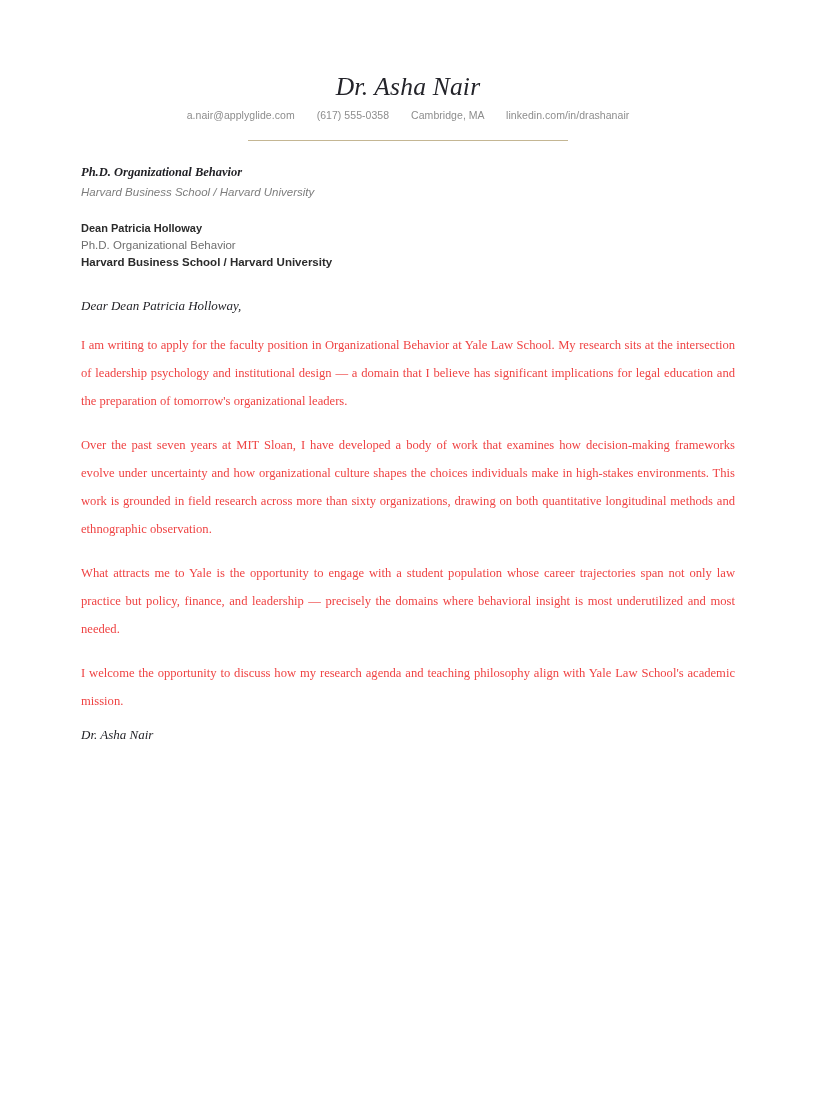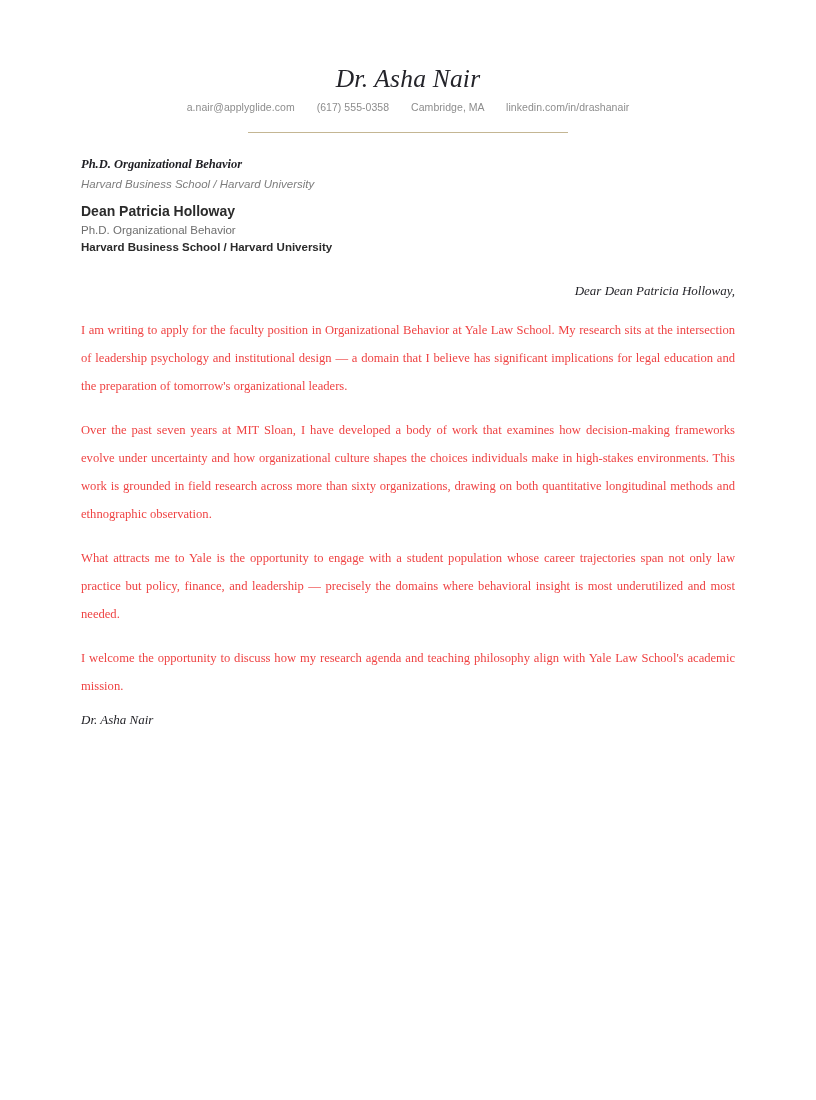--- a/index.html
+++ b/index.html
@@ -12,21 +12,21 @@
     height: 1100px;
     font-family: "Liberation Serif", "DejaVu Serif", serif;
     color: #2b2b2b;
     -webkit-font-smoothing: antialiased;
   }
 
   .page {
     width: 816px;
     height: 1100px;
     box-sizing: border-box;
-    padding: 0;
+    padding: 8px;
     position: relative;
     background: #ffffff;
   }
 
   .content {
     width: 654px;
     margin: 0 auto;
     padding-top: 64px;
   }
 
@@ -91,23 +91,23 @@
   .role-org {
     font-family: "Liberation Sans", "DejaVu Sans", sans-serif;
     font-style: italic;
     font-size: 11.5px;
     color: #7d7d7d;
     margin-top: 6px;
   }
   .rec-name {
     font-family: "Liberation Sans", "DejaVu Sans", sans-serif;
     font-weight: bold;
-    font-size: 14px;
+    font-size: 11px;
     color: #2b2b2b;
-    margin-top: 13px;
+    margin-top: 24px;
   }
   .rec-title {
     font-family: "Liberation Sans", "DejaVu Sans", sans-serif;
     font-size: 11.5px;
     color: #6e6e6e;
     margin-top: 5px;
   }
   .rec-org {
     font-family: "Liberation Sans", "DejaVu Sans", sans-serif;
     font-weight: bold;
@@ -116,21 +116,20 @@
     margin-top: 5px;
   }
 
   
   .salutation {
     font-family: "Liberation Serif", "DejaVu Serif", serif;
     font-style: italic;
     font-size: 13px;
     color: #1f1f24;
     margin-top: 30px;
-    text-align: right;
   }
   .body-para {
     font-family: "Liberation Serif", "DejaVu Serif", serif;
     font-size: 12.6px;
     line-height: 28px;
     color: #ef4444;
     text-align: justify;
     margin-top: 16px;
   }
   .body-para:first-of-type {

